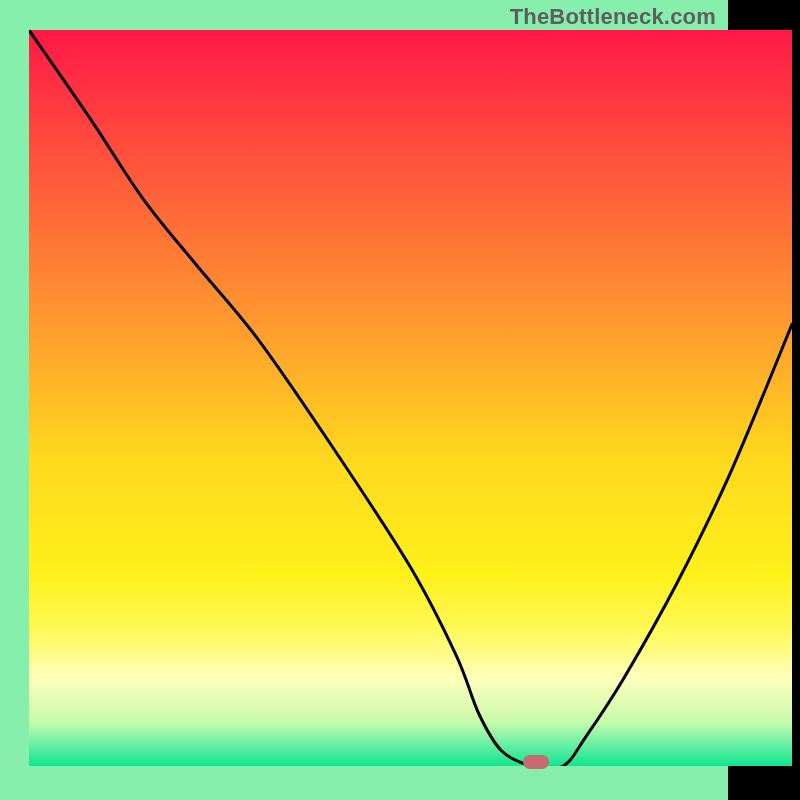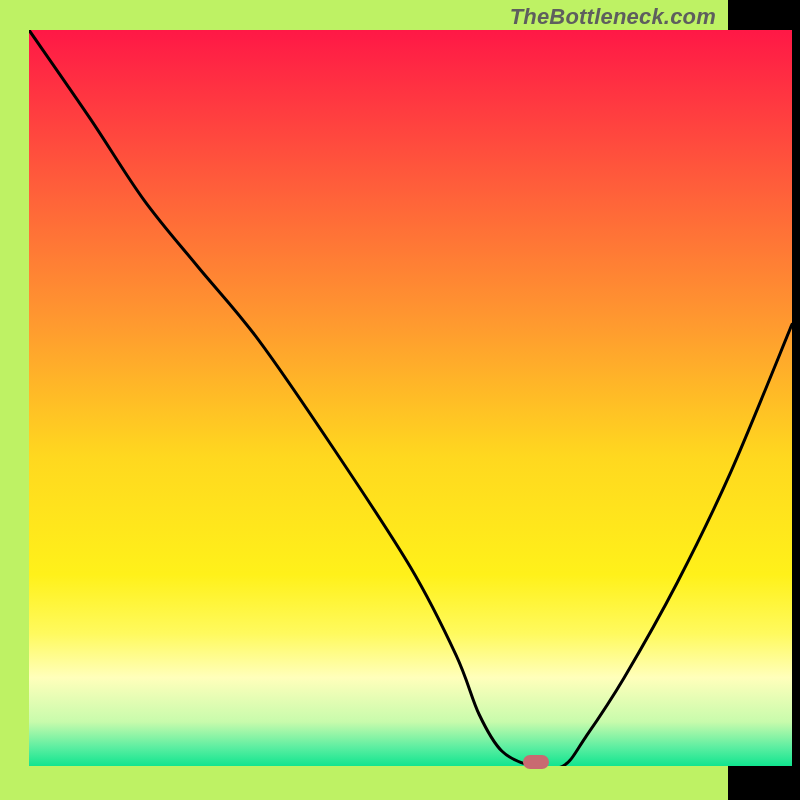--- a/index.html
+++ b/index.html
@@ -7,22 +7,21 @@
     padding: 0;
     width: 800px;
     height: 800px;
     background: #000;
     overflow: hidden;
   }
   .frame {
     position: relative;
     width: 728px;
     height: 800px;
-    background: #bef264;
-    font-style: italic;
+    background: #86efac;
   }
   .watermark {
     position: absolute;
     top: 4px;
     right: 12px;
     font-family: Arial, Helvetica, sans-serif;
     font-size: 22px;
     font-weight: 600;
     color: #5e5e5e;
     letter-spacing: 0.2px;

